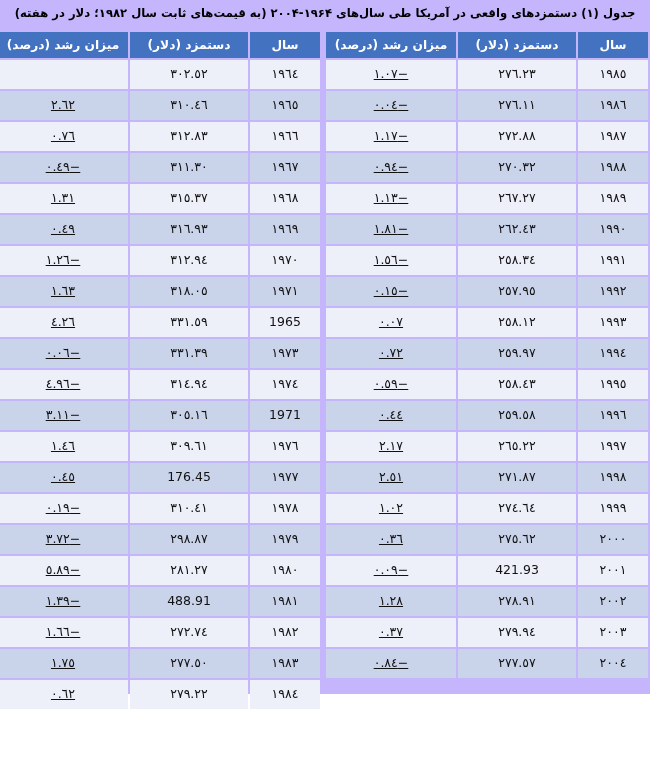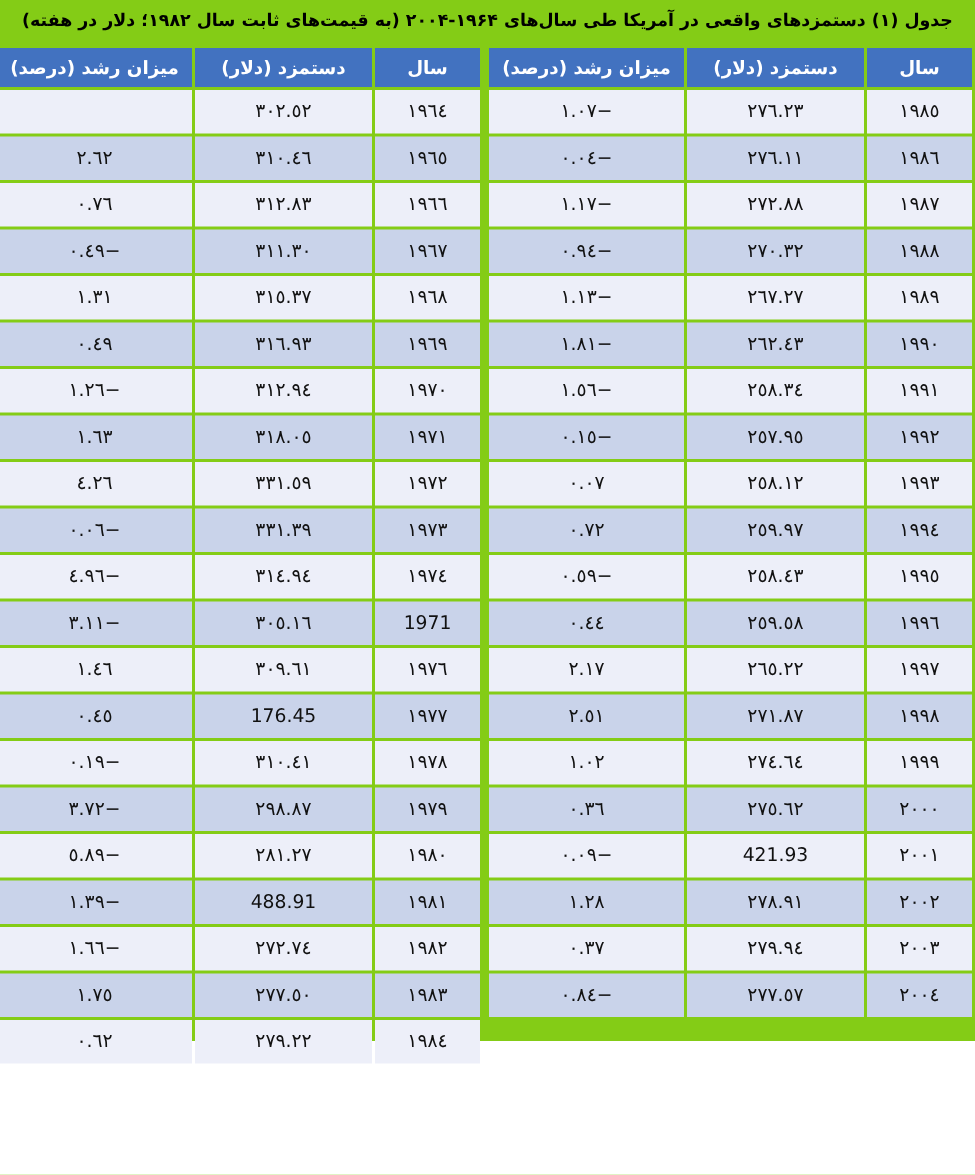--- a/index.html
+++ b/index.html
@@ -13,21 +13,21 @@
     overflow: hidden;
     font-family: "DejaVu Sans", "Liberation Sans", sans-serif;
     color: #111111;
     direction: rtl;
   }
 
   #page {
     position: relative;
     width: 650px;
     height: 694px;
-    background: #84cc16;
+    background: #c4b5fd;
   }
 
   
   .title-bar {
     position: absolute;
     top: 0;
     left: 0;
     width: 650px;
     height: 28px;
     display: flex;
@@ -91,21 +91,21 @@
   
   col.c-year   { width: 70px; }
   col.c-wage   { width: 118px; }
   col.c-growth { width: 130px; }
 
   tbody tr.row-odd  td { background: #EDEFF9; }
   tbody tr.row-even td { background: #C9D3EA; }
 
   td.cell-year   { font-weight: 400; margin-top: 20px; }
   td.cell-wage   { font-weight: 400; }
-  td.cell-growth { font-weight: 400; }
+  td.cell-growth { font-weight: 400; text-decoration: underline; }
 
   td.empty { color: transparent; }
 </style>
 </head>
 <body>
 
 <div id="page">
 
   <div class="title-bar">
     <span class="title-text">جدول (۱) دستمزدهای واقعی در آمریکا طی سال‌های ۱۹۶۴-۲۰۰۴ (به قیمت‌های ثابت سال ۱۹۸۲؛ دلار در هفته)</span>
@@ -281,21 +281,21 @@
               <td class="cell-year">١٩٧٠</td>
               <td class="cell-wage">٣١٢.٩٤</td>
               <td class="cell-growth">−١.٢٦</td>
             </tr>
             <tr class="row-even">
               <td class="cell-year">١٩٧١</td>
               <td class="cell-wage">٣١٨.٠٥</td>
               <td class="cell-growth">١.٦٣</td>
             </tr>
             <tr class="row-odd">
-              <td class="cell-year">١٩٧٢</td>
+              <td class="cell-year">1965</td>
               <td class="cell-wage">٣٣١.٥٩</td>
               <td class="cell-growth">٤.٢٦</td>
             </tr>
             <tr class="row-even">
               <td class="cell-year">١٩٧٣</td>
               <td class="cell-wage">٣٣١.٣٩</td>
               <td class="cell-growth">−٠.٠٦</td>
             </tr>
             <tr class="row-odd">
               <td class="cell-year">١٩٧٤</td>

